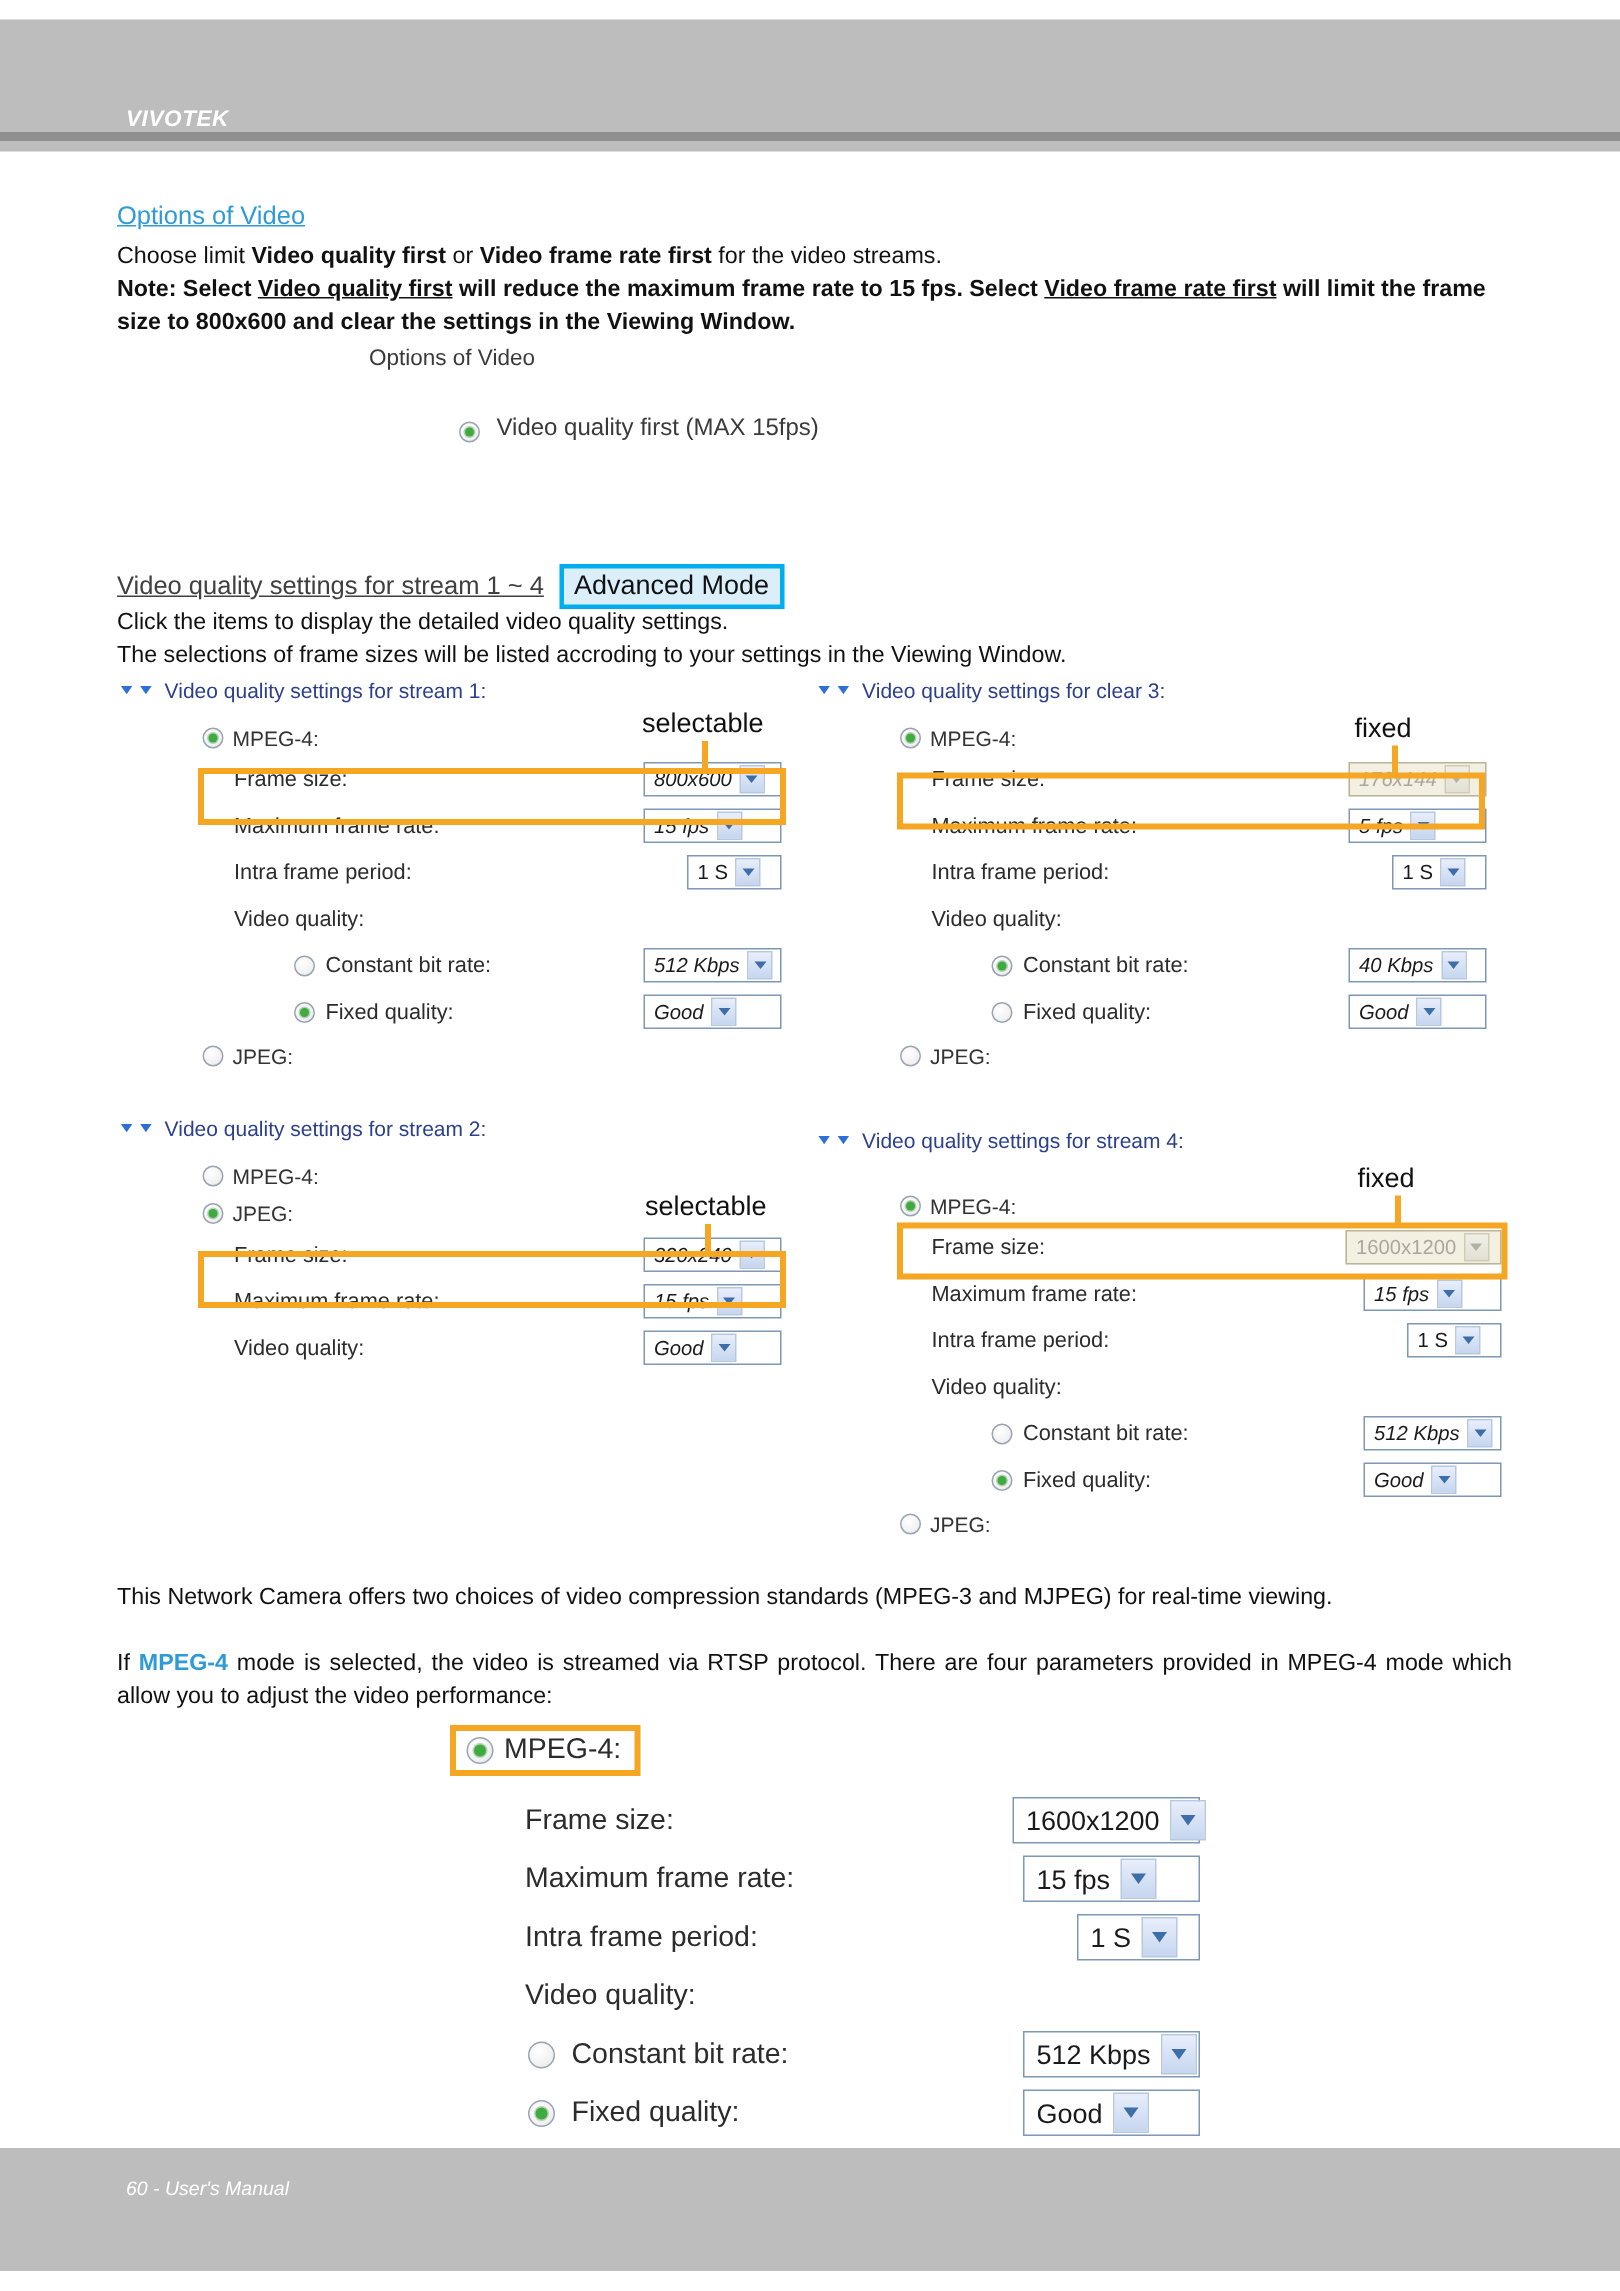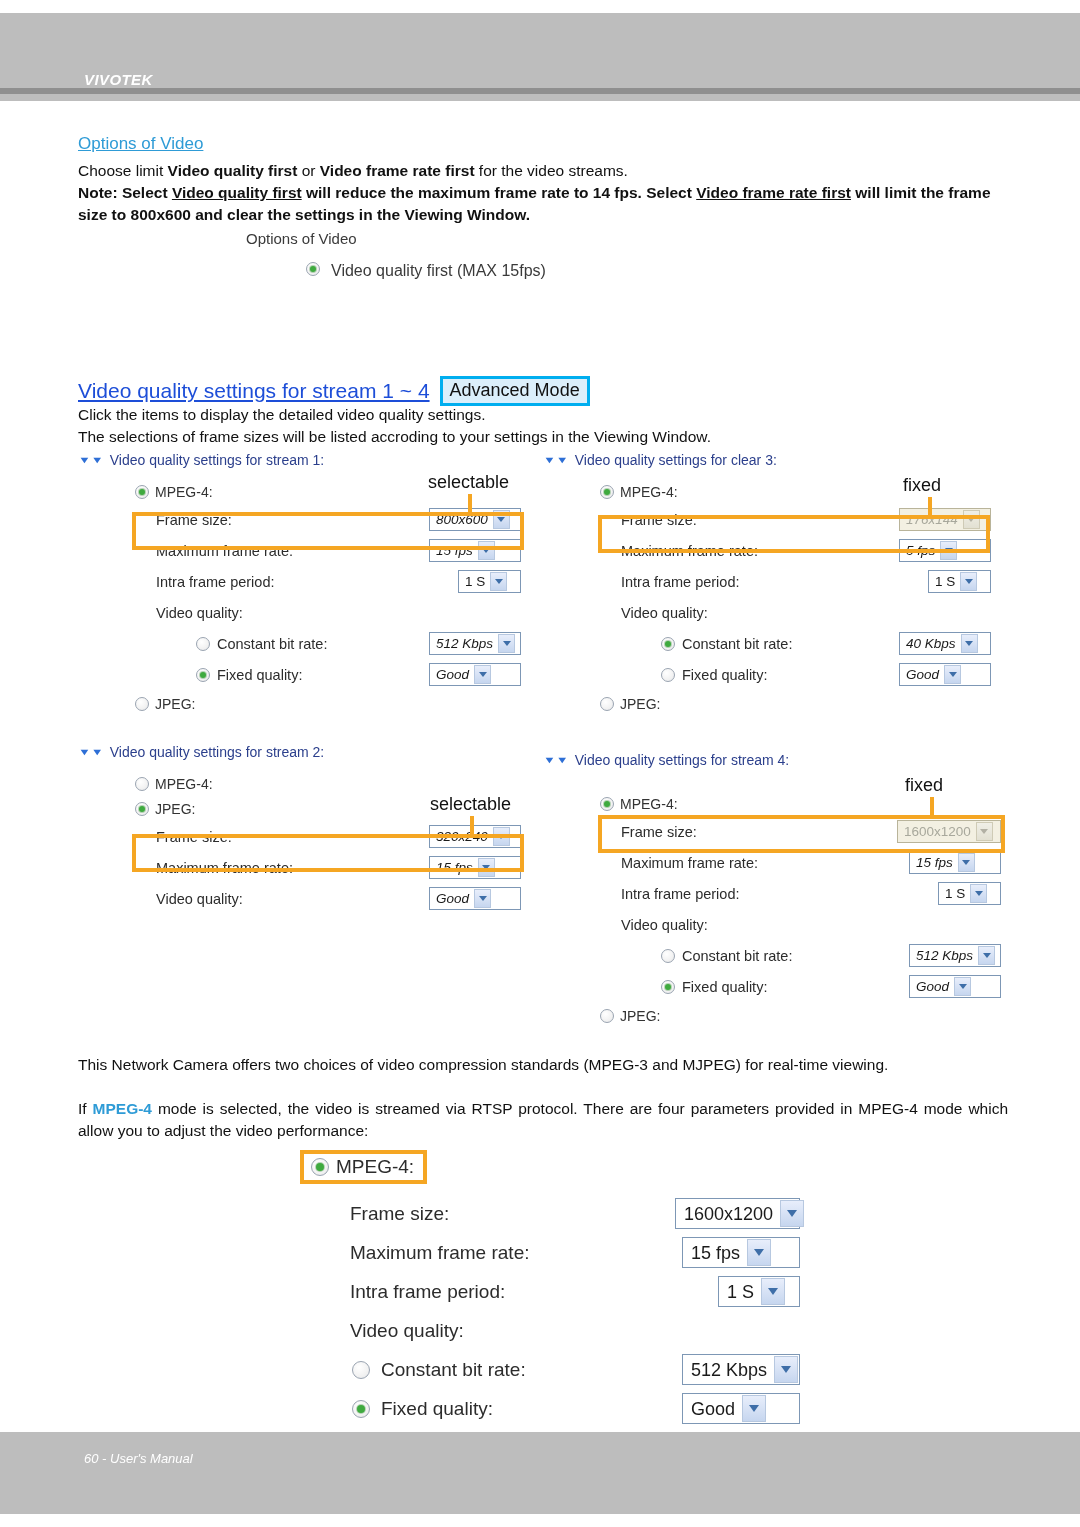--- a/index.html
+++ b/index.html
@@ -41,38 +41,38 @@
   }
   .para b{font-weight:bold;}
   .para u{text-decoration:underline;}
 
   .p1{top:66px;}
   .p2{top:88px;font-weight:bold;}
 
   
   .opt-shot{position:absolute;left:246px;top:136px;width:560px;}
   .opt-title{font-size:15px;color:#3a3a3a;line-height:18px;}
-  .opt-row{margin-left:60px;margin-top:14px;display:flex;align-items:flex-start;gap:11px;}
+  .opt-row{margin-left:60px;margin-top:29px;display:flex;align-items:flex-end;gap:11px;}
   .opt-row .lbl{font-size:16px;color:#3a3a3a;white-space:nowrap;}
 
   
   .radio{
     width:14px;height:14px;border-radius:50%;
     border:1px solid #9aa4b1;background:
       radial-gradient(circle at 38% 34%, #ffffff 0%, #f2f2f2 60%, #e2e4e7 100%);
     box-sizing:border-box;position:relative;flex:0 0 auto;
   }
   .radio.on::after{
     content:"";position:absolute;left:3px;top:3px;width:6px;height:6px;border-radius:50%;
     background:#3faa3f;box-shadow:0 0 0 1px rgba(60,140,60,.35);
   }
 
   
   .sect2{position:absolute;left:78px;top:282px;display:flex;align-items:center;gap:10px;}
-  .sect2 .lnk{font-size:21px;color:#1d4ed8;text-decoration:underline;white-space:nowrap;}
+  .sect2 .lnk{font-size:17px;color:#404040;text-decoration:underline;white-space:nowrap;}
   .adv-badge{
     border:3px solid #00aeef;background:#dbeffb;color:#111;
     font-size:18px;padding:1px 7px 3px 7px;line-height:20px;white-space:nowrap;
   }
   .p3{top:310px;}
   .p4{top:332px;}
 
   
   .panel{position:absolute;}
   .panel .phead{display:flex;align-items:center;gap:6px;font-size:14px;color:#2b3f8c;white-space:nowrap;}
@@ -160,21 +160,21 @@
 
 <div class="content">
 
   <div class="sect-link">Options of Video</div>
 
   <div class="para p1">
     <span>Choose limit </span><b>Video quality first</b><span> or </span><b>Video frame rate first</b><span> for the video streams.</span>
   </div>
 
   <div class="para p2">
-    <span>Note: Select </span><u>Video quality first</u><span> will reduce the maximum frame rate to 14 fps. Select </span><u>Video frame rate first</u><span> will limit the frame size to 800x600 and clear the settings in the Viewing Window.</span>
+    <span>Note: Select </span><u>Video quality first</u><span> will reduce the maximum frame rate to 15 fps. Select </span><u>Video frame rate first</u><span> will limit the frame size to 800x600 and clear the settings in the Viewing Window.</span>
   </div>
 
   <div class="opt-shot">
     <div class="opt-title">Options of Video</div>
 
     <div class="opt-row">
       <span class="radio on"></span>
       <span class="lbl">Video quality first (MAX 15fps)</span>
     </div>
 

